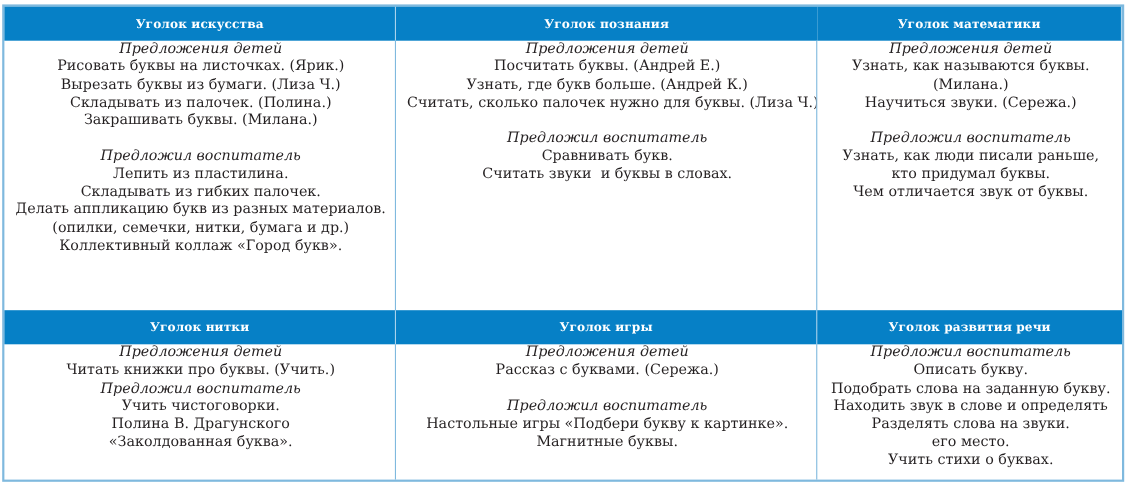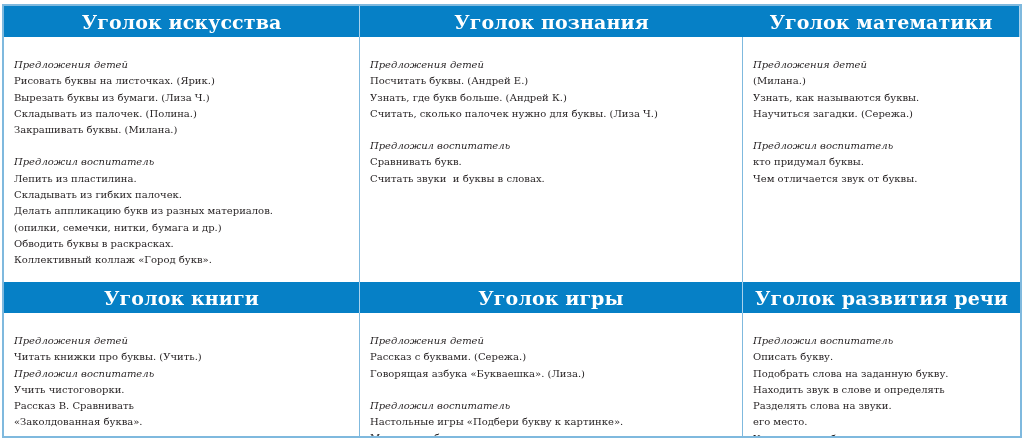--- a/index.html
+++ b/index.html
@@ -24,36 +24,37 @@
       box-sizing: border-box;
       display: grid;
       grid-template-columns: 356px 383px 1fr;
       grid-template-rows: 31px 245px 31px 1fr;
       background: #ffffff;
     }
     .header {
       background: #0680c6;
       color: #ffffff;
       font-weight: bold;
-      font-size: 19px;
+      font-size: 11px;
       display: flex;
       align-items: center;
       justify-content: center;
       border-right: 1px solid #a9d2ec;
       box-sizing: border-box;
       letter-spacing: 0.1px;
     }
     .header.last { border-right: none; }
     .cell {
       border-right: 1px solid #7fb9de;
       box-sizing: border-box;
-      padding: 20px 8px 0 10px;
-      font-size: 10px;
+      padding: 0 8px 0 10px;
+      font-size: 13px;
       line-height: 16.3px;
       overflow: hidden;
+      text-align: center;
     }
     .cell.last { border-right: none; }
     .sub {
       font-style: italic;
       color: #231f20;
     }
     .line { white-space: nowrap; }
     .gap { height: 16px; }
   </style>
 </head>
@@ -70,63 +71,62 @@
     <div class="line">Рисовать буквы на листочках. (Ярик.)</div>
     <div class="line">Вырезать буквы из бумаги. (Лиза Ч.)</div>
     <div class="line">Складывать из палочек. (Полина.)</div>
     <div class="line">Закрашивать буквы. (Милана.)</div>
     <div class="gap"></div>
     <div class="sub">Предложил воспитатель</div>
     <div class="line">Лепить из пластилина.</div>
     <div class="line">Складывать из гибких палочек.</div>
     <div class="line">Делать аппликацию букв из разных материалов.</div>
     <div class="line">(опилки, семечки, нитки, бумага и др.)</div>
-    <div class="line">Обводить буквы в раскрасках.</div>
     <div class="line">Коллективный коллаж «Город букв».</div>
   </div>
 
   <div class="cell">
     <div class="sub">Предложения детей</div>
     <div class="line">Посчитать буквы. (Андрей Е.)</div>
     <div class="line">Узнать, где букв больше. (Андрей К.)</div>
     <div class="line">Считать, сколько палочек нужно для буквы. (Лиза Ч.)</div>
     <div class="gap"></div>
     <div class="sub">Предложил воспитатель</div>
     <div class="line">Сравнивать букв.</div>
     <div class="line" style="white-space: pre;">Считать звуки  и буквы в словах.</div>
   </div>
 
   <div class="cell last">
     <div class="sub">Предложения детей</div>
+    <div class="line">Узнать, как называются буквы.</div>
     <div class="line">(Милана.)</div>
-    <div class="line">Узнать, как называются буквы.</div>
-    <div class="line">Научиться загадки. (Сережа.)</div>
+    <div class="line">Научиться звуки. (Сережа.)</div>
     <div class="gap"></div>
     <div class="sub">Предложил воспитатель</div>
+    <div class="line">Узнать, как люди писали раньше,</div>
     <div class="line">кто придумал буквы.</div>
     <div class="line">Чем отличается звук от буквы.</div>
   </div>
 
-  <div class="header">Уголок книги</div>
+  <div class="header">Уголок нитки</div>
   <div class="header">Уголок игры</div>
   <div class="header last">Уголок развития речи</div>
 
   <div class="cell">
     <div class="sub">Предложения детей</div>
     <div class="line">Читать книжки про буквы. (Учить.)</div>
     <div class="sub">Предложил воспитатель</div>
     <div class="line">Учить чистоговорки.</div>
-    <div class="line">Рассказ В. Сравнивать</div>
+    <div class="line">Полина В. Драгунского</div>
     <div class="line">«Заколдованная буква».</div>
   </div>
 
   <div class="cell">
     <div class="sub">Предложения детей</div>
     <div class="line">Рассказ с буквами. (Сережа.)</div>
-    <div class="line">Говорящая азбука «Букваешка». (Лиза.)</div>
     <div class="gap"></div>
     <div class="sub">Предложил воспитатель</div>
     <div class="line">Настольные игры «Подбери букву к картинке».</div>
     <div class="line">Магнитные буквы.</div>
   </div>
 
   <div class="cell last">
     <div class="sub">Предложил воспитатель</div>
     <div class="line">Описать букву.</div>
     <div class="line">Подобрать слова на заданную букву.</div>

